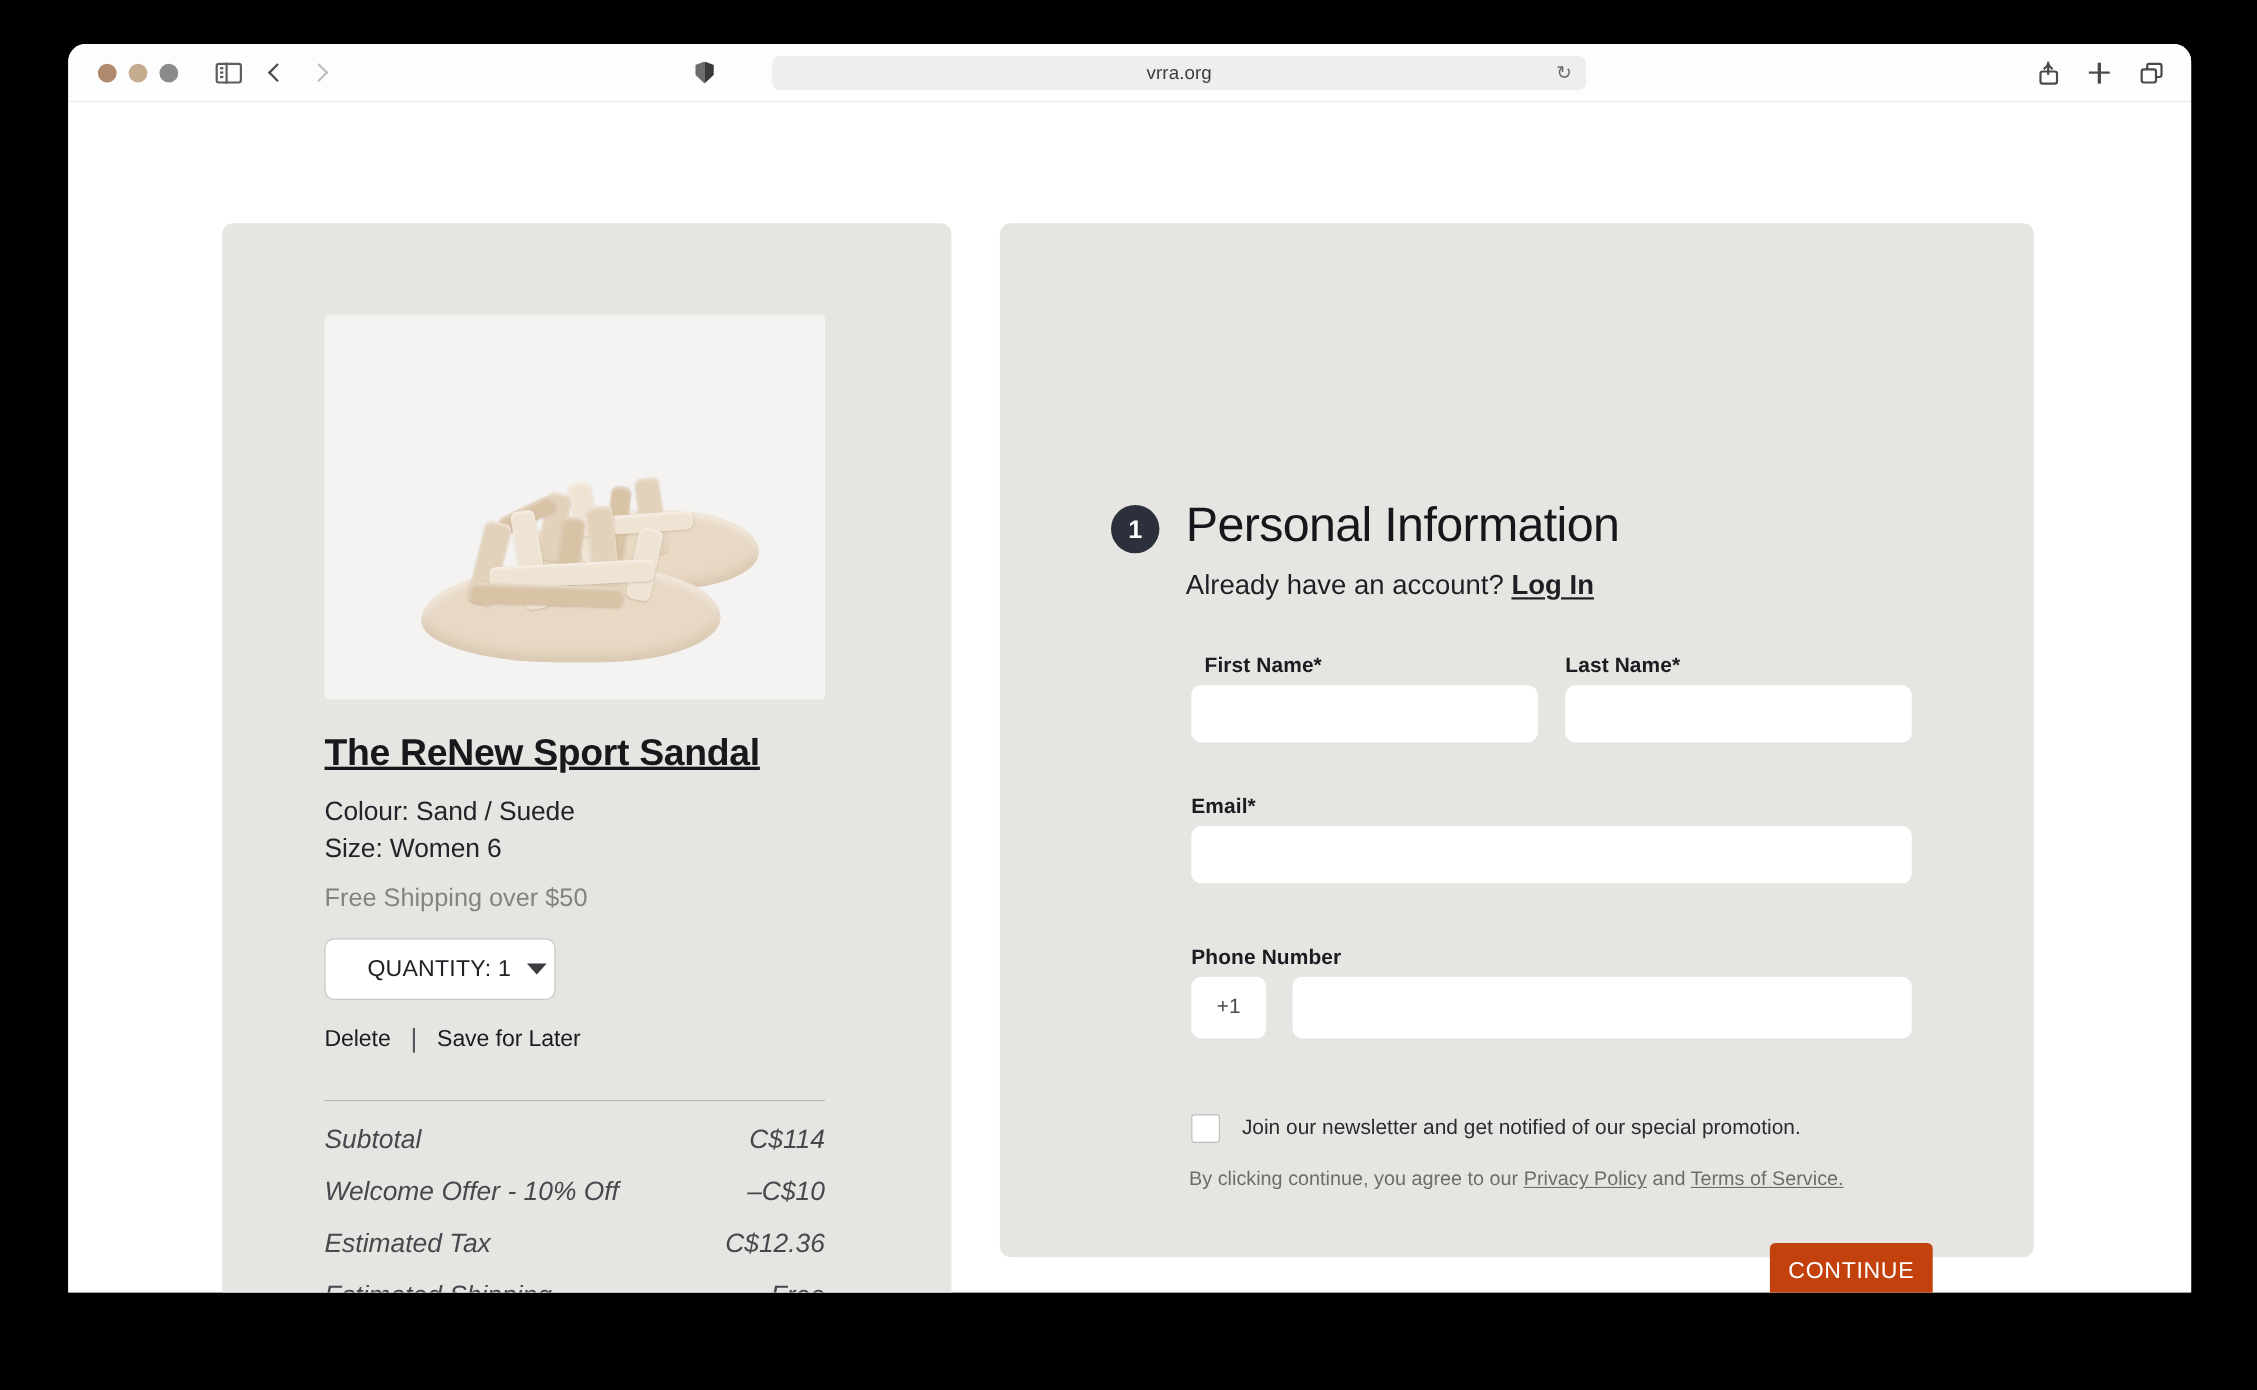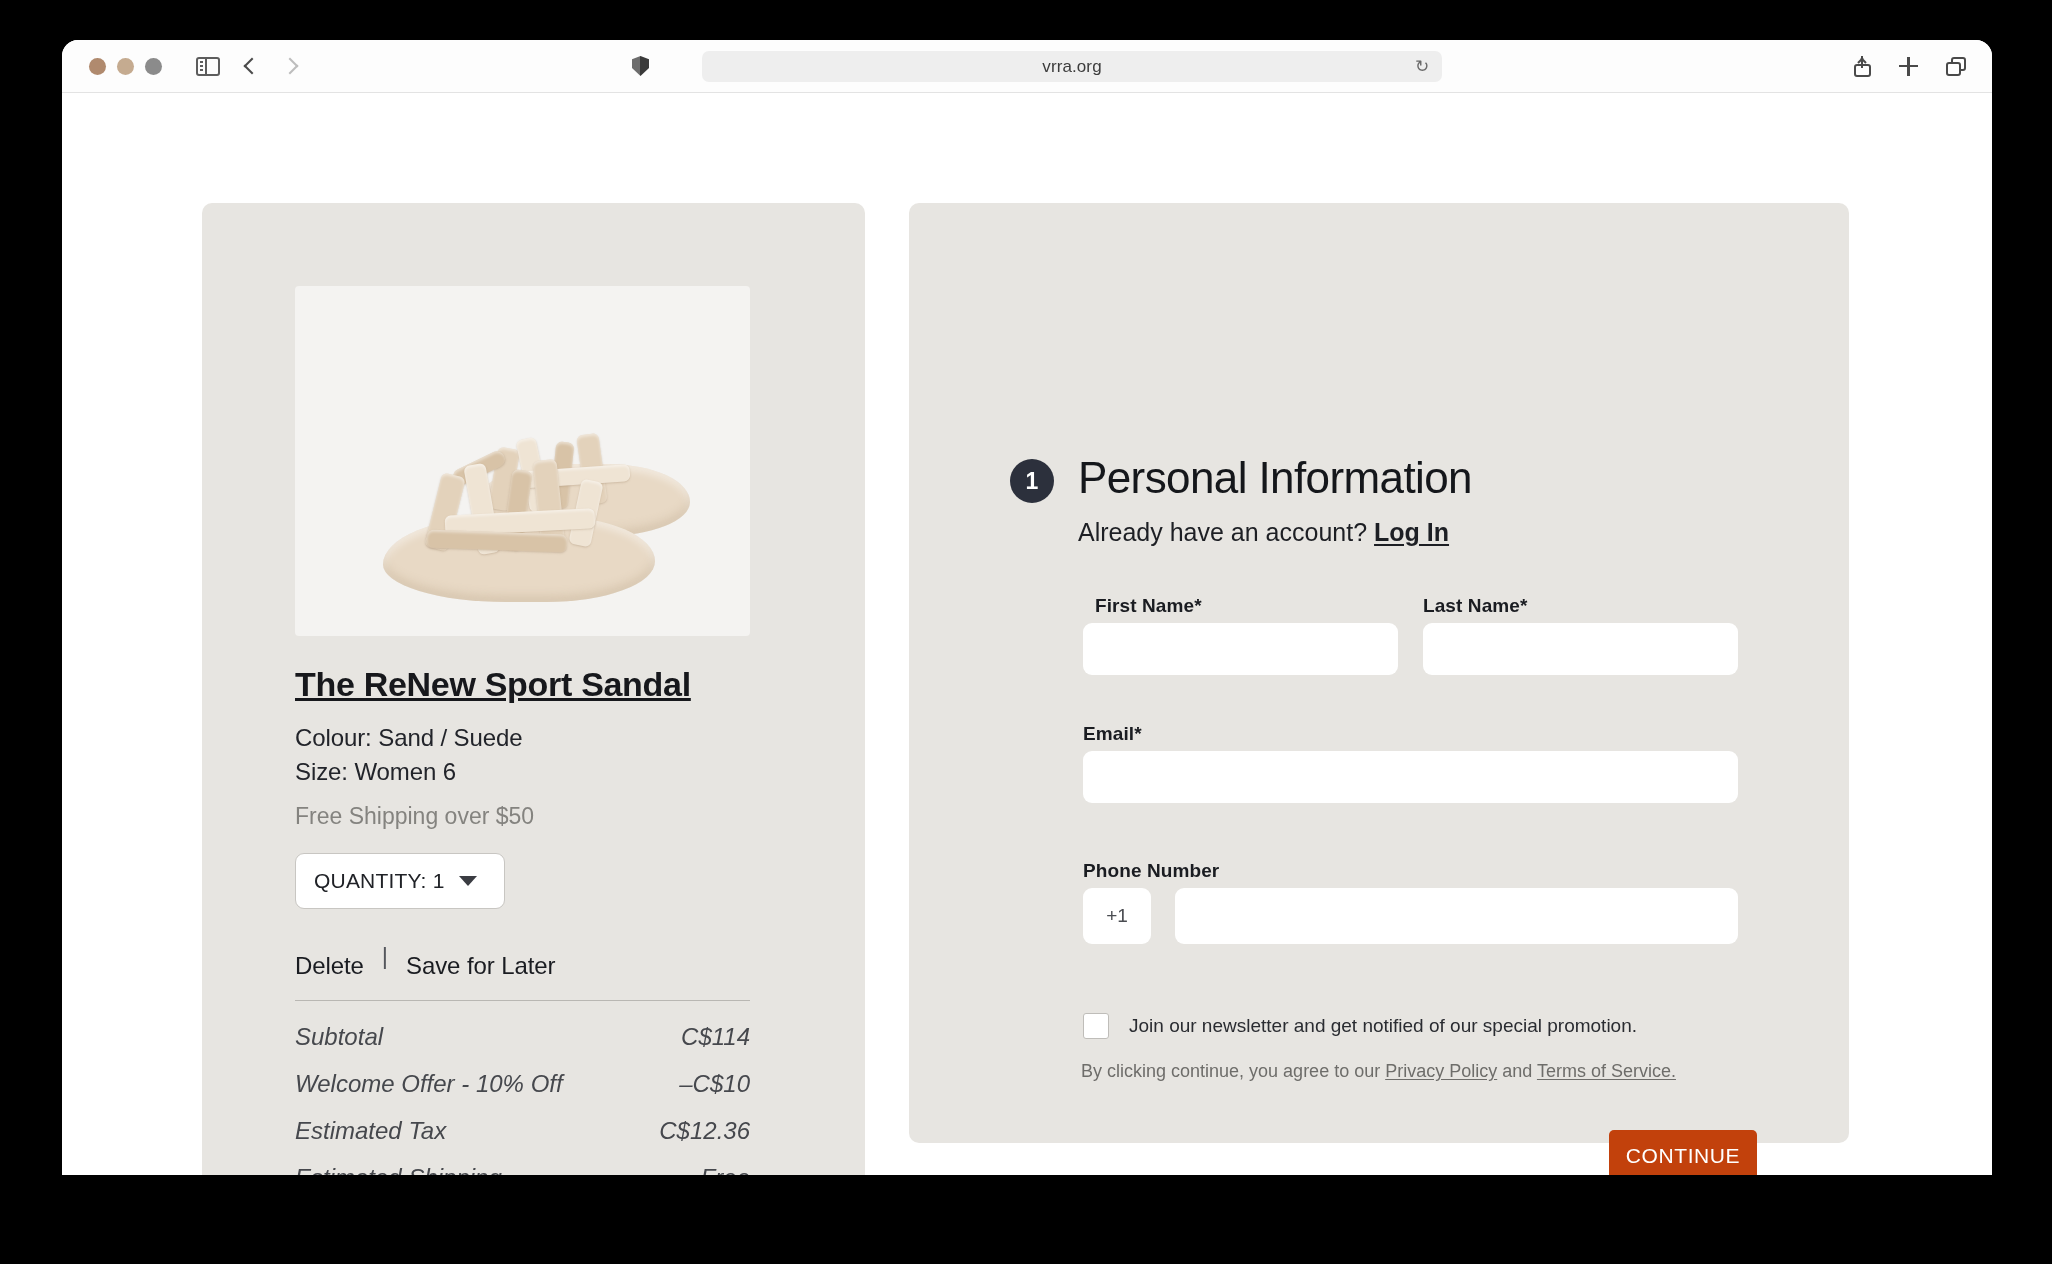--- a/index.html
+++ b/index.html
@@ -131,32 +131,32 @@
   .prod-meta.size   { top: 555px; }
   .prod-ship {
     position: absolute; left: 93px; top: 600px;
     font-size: 23px; color: #84837f;
   }
 
   .qty-select {
     position: absolute; left: 93px; top: 650px;
     width: 210px; height: 56px;
     background: #ffffff; border: 1px solid #c8c6c2; border-radius: 9px;
-    display: flex; align-items: center; gap: 14px; padding-left: 18px;
+    display: flex; align-items: center; gap: 14px; padding-left: 38px;
     cursor: default;
   }
   .qty-label { font-size: 21px; color: #202227; letter-spacing: .2px; }
   .caret-down {
     width: 0; height: 0;
     border-left: 9px solid transparent; border-right: 9px solid transparent;
     border-top: 10px solid #3a3c42;
   }
 
   .actions { position: absolute; left: 93px; top: 728px; display: flex; align-items: center; gap: 18px; }
-  .action-link { font-size: 24px; color: #1a1c21; letter-spacing: -.1px; cursor: default; margin-top: 21px; }
+  .action-link { font-size: 21px; color: #1a1c21; letter-spacing: -.1px; cursor: default; }
   .action-sep { font-size: 24px; color: #55575c; }
 
   .divider { position: absolute; left: 93px; top: 797px; width: 455px; height: 1px; background: #b9b7b3; }
 
   .summary { position: absolute; left: 93px; top: 820px; width: 455px; font-style: italic; }
   .sum-row { display: flex; justify-content: space-between; align-items: baseline; margin-bottom: 19px; }
   .sum-label { font-size: 24px; color: #46484d; }
   .sum-value { font-size: 24px; color: #46484d; }
 
   

